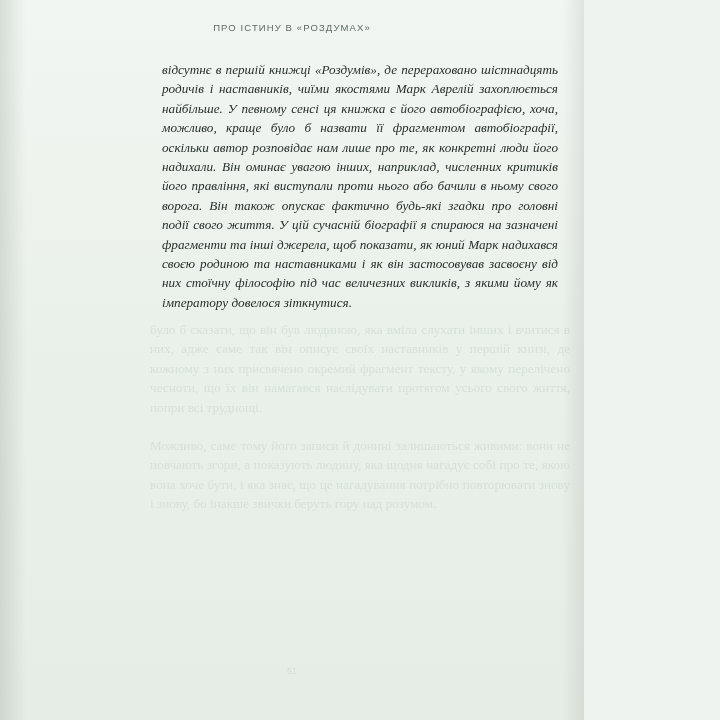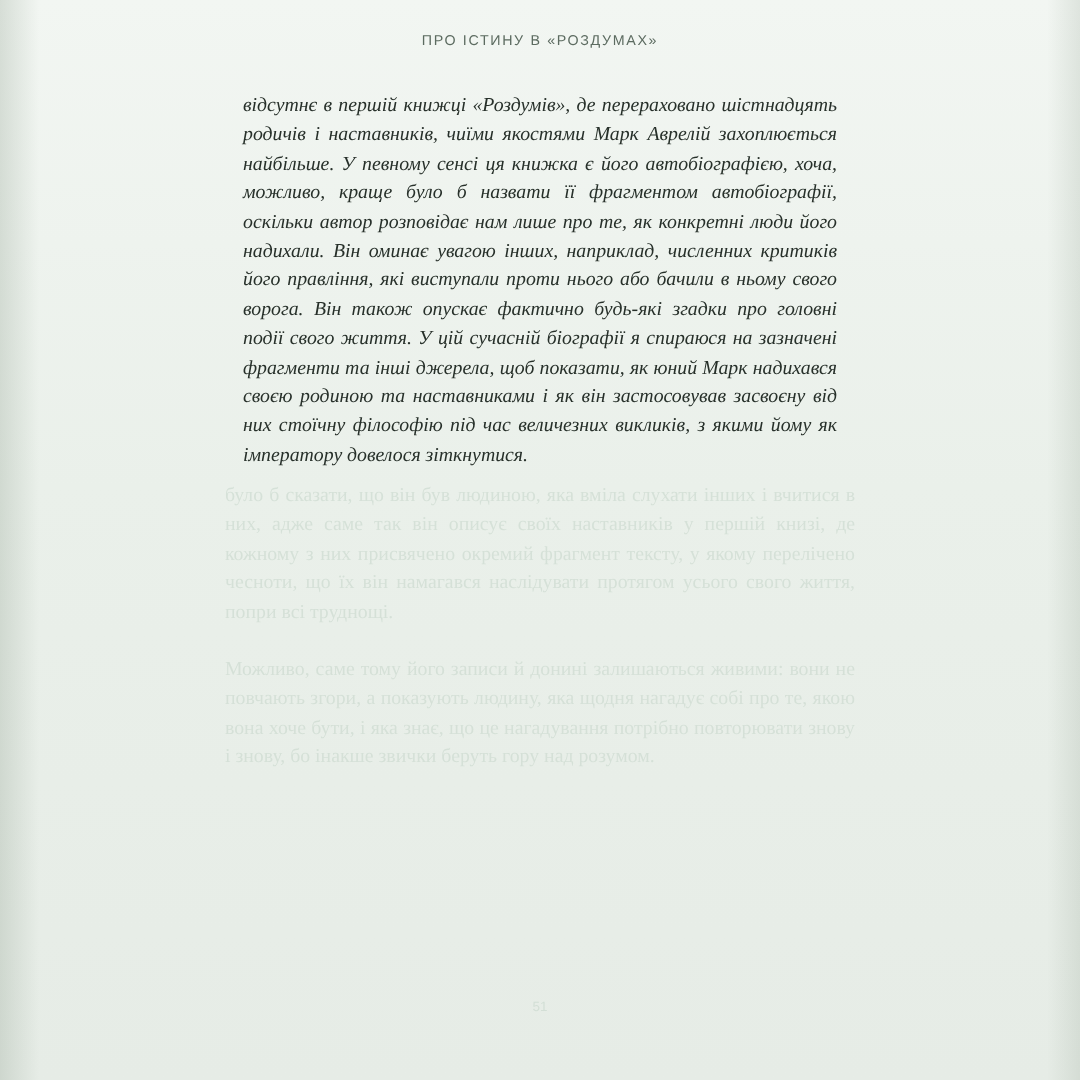--- a/index.html
+++ b/index.html
@@ -8,21 +8,21 @@
   }
   body {
     width: 720px;
     height: 720px;
     background: #eef3ef;
     font-family: "Liberation Serif", serif;
     overflow: hidden;
   }
   .page {
     position: relative;
-    width: 720px;
+    width: 584px;
     height: 720px;
     background: linear-gradient(180deg, #f2f6f2 0%, #eaf0ea 45%, #e6ece6 100%);
     box-sizing: border-box;
     overflow: hidden;
   }
   
   .page::before {
     content: "";
     position: absolute;
     left: 0; top: 0; bottom: 0;

